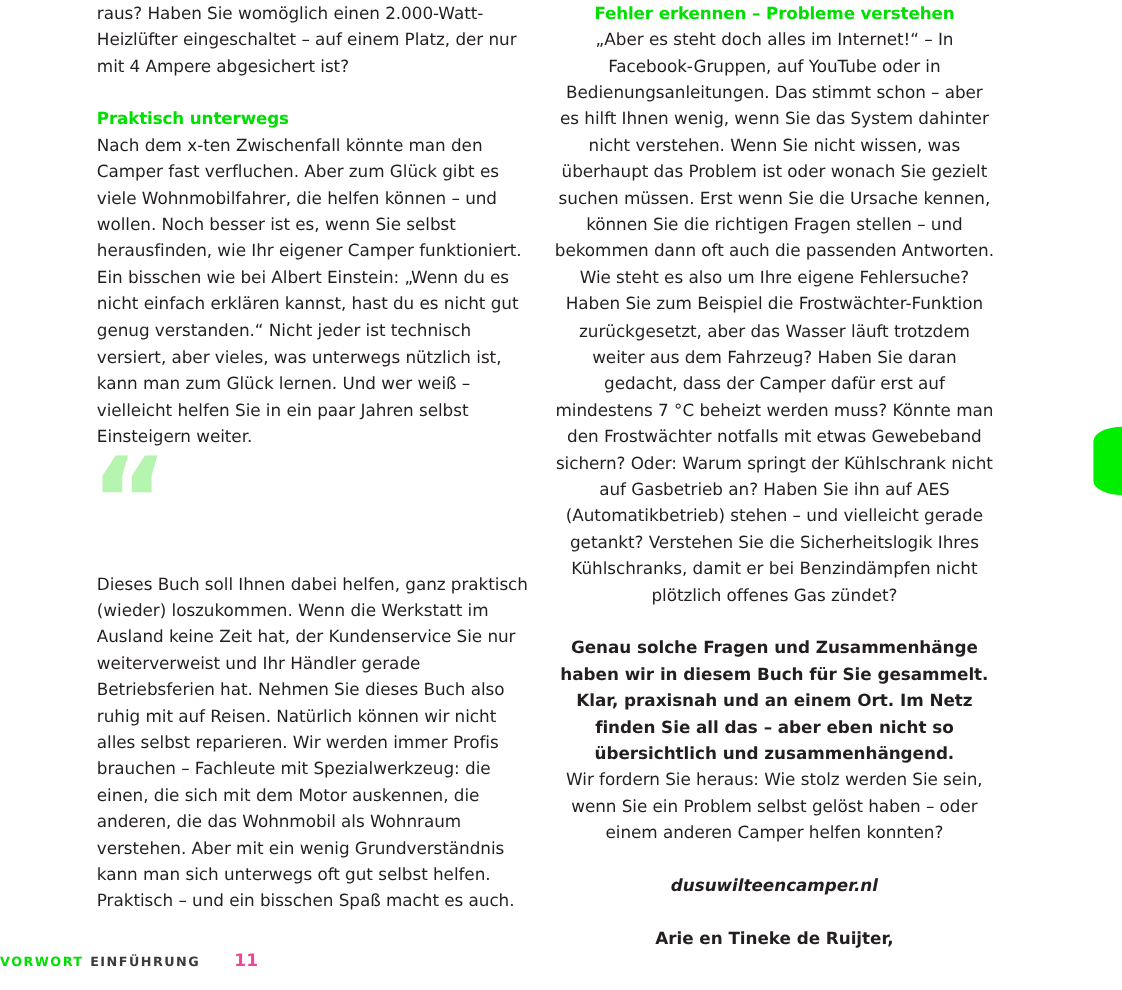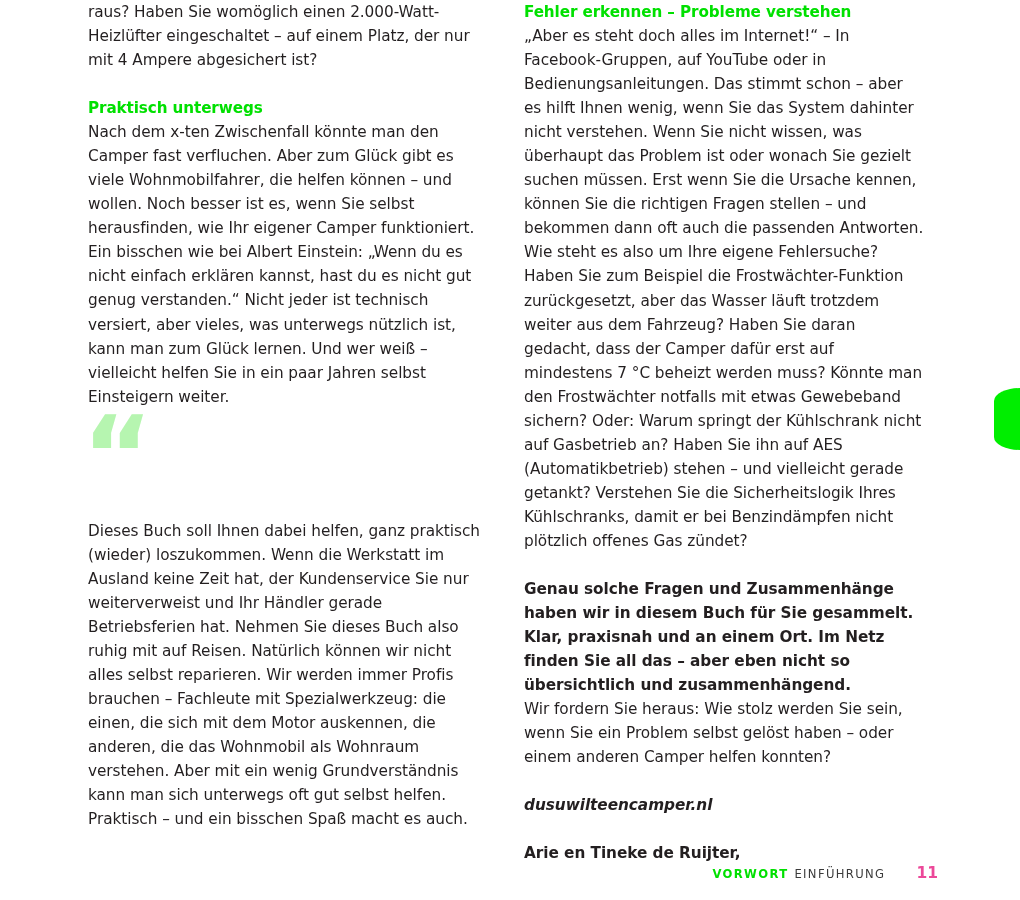--- a/index.html
+++ b/index.html
@@ -44,21 +44,21 @@
     width: 850px;
     height: 820px;
   }
 
   .col {
     position: absolute;
     top: 0;
     width: 400px;
   }
   .col-left  { left: 0px; }
-  .col-right { left: 436px; }
+  .col-right { left: 416px; text-align: center; }
 
   h2.section-heading {
     font-size: 15.2px;
     line-height: 24px;
     font-weight: bold;
     color: #00e000;
     margin: 0;
     letter-spacing: -0.1px;
   }
 
@@ -108,33 +108,32 @@
 
   
   .footer {
     position: absolute;
     left: 0;
     right: 0;
     bottom: 16px;
     height: 20px;
     display: flex;
     align-items: baseline;
-    justify-content: flex-end;
     padding-right: 82px;
     font-size: 11.6px;
     font-weight: bold;
     letter-spacing: 1.35px;
   }
   .footer .f-section {
     color: #00e000;
     margin-right: 6px;
   }
   .footer .f-chapter {
     color: #3b3b3b;
-    font-weight: normal;
+    font-weight: bold;
   }
   .footer .f-page {
     color: #ec4899;
     font-size: 15.5px;
     font-weight: bold;
     margin-left: 31px;
     letter-spacing: 0px;
   }
 </style>
 </head>

